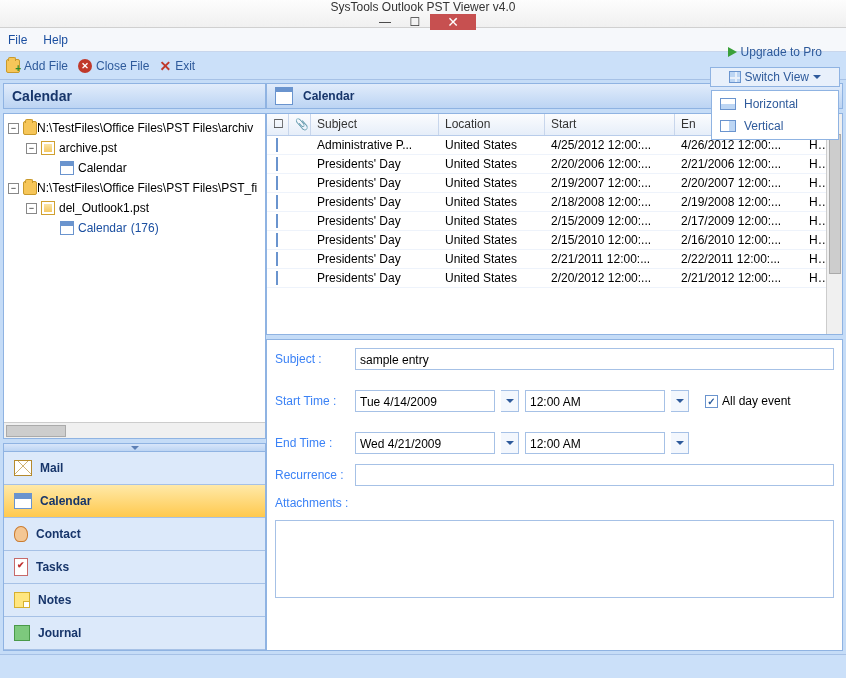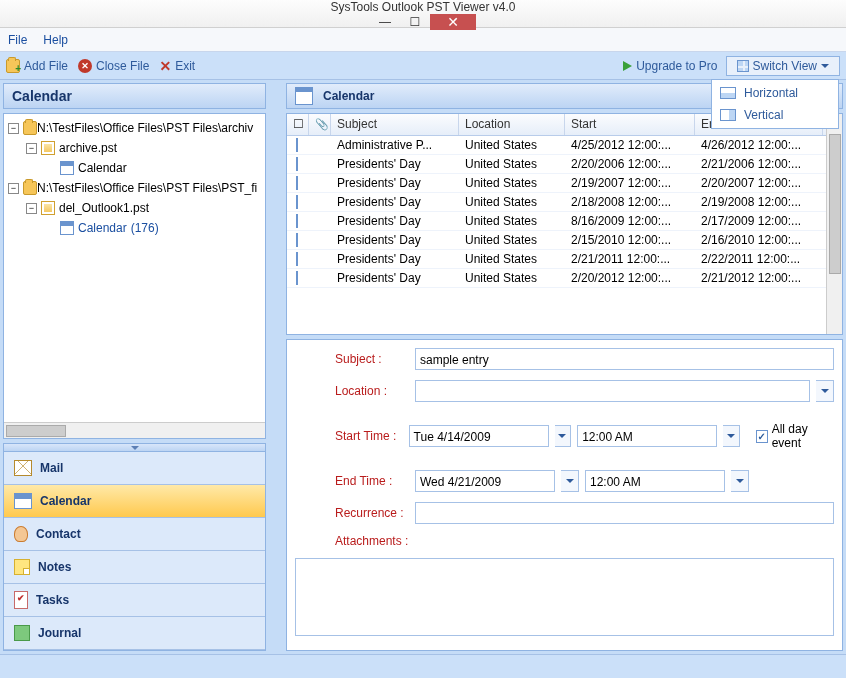--- a/index.html
+++ b/index.html
@@ -15,31 +15,31 @@
 .menubar span { color: #1b4fa0; }
 .toolbar { height: 28px; background: #cbe0f9; border-bottom: 1px solid #a6c1e6; display: flex; align-items: center; padding: 0 6px; gap: 6px; }
 .tb-left { display: flex; align-items: center; gap: 10px; }
 .tb-item { display: flex; align-items: center; gap: 4px; color: #2e5a9b; }
 .ico { width: 14px; height: 14px; display: inline-block; }
 .ico-folder { background: #f6c659; border:1px solid #c99a2c; border-radius:2px; position:relative; }
 .ico-folder::before{content:"";position:absolute;top:-3px;left:1px;width:6px;height:3px;background:#f6c659;border:1px solid #c99a2c;border-bottom:none;border-radius:2px 2px 0 0;}
 .ico-folder.green::after{content:"+";position:absolute;right:-2px;bottom:-2px;color:#2a8a2a;font-size:10px;font-weight:bold;}
 .ico-x-red { width:14px;height:14px;border-radius:50%;background:#c0392b;color:#fff;display:flex;align-items:center;justify-content:center;font-size:9px;font-weight:bold; }
 .ico-x { color:#c0392b;font-size:14px;font-weight:bold; }
-.tb-right { margin-left: auto; display: flex; align-items: center; gap: 8px; }
+.tb-right { margin-left: auto; display: flex; align-items: center; gap: 8px; flex-direction: column; }
 .arrow-right { width:0;height:0;border-top:5px solid transparent;border-bottom:5px solid transparent;border-left:9px solid #3aa03a; }
-.switchview-btn { display:flex;align-items:center;gap:4px;background:#e8f0fb;border:1px solid #8fb3e2;padding:2px 10px;color:#2e5a9b;position:relative; }
+.switchview-btn { display:flex;align-items:center;gap:4px;background:#e8f0fb;border:1px solid #8fb3e2;padding:2px 18px;color:#2e5a9b;position:relative; }
 .switchview-btn .ico-grid { width:12px;height:12px;background:linear-gradient(#bdd6f4,#bdd6f4) 0 0/5px 5px no-repeat,linear-gradient(#bdd6f4,#bdd6f4) 7px 0/5px 5px no-repeat,linear-gradient(#bdd6f4,#bdd6f4) 0 7px/5px 5px no-repeat,linear-gradient(#bdd6f4,#bdd6f4) 7px 7px/5px 5px no-repeat;border:1px solid #6a94ce; }
 .switchview-drop { position:absolute;top:22px;right:0;width:128px;background:#fff;border:1px solid #8fb3e2;z-index:10;padding:2px; }
 .sv-item { display:flex;align-items:center;gap:8px;padding:4px 6px;color:#2e5a9b; }
 .sv-ico-h,.sv-ico-v{width:16px;height:12px;border:1px solid #6a94ce;background:#fff;display:inline-block;}
 .sv-ico-h::after{content:"";display:block;width:100%;height:5px;background:#bdd6f4;margin-top:5px;}
 .sv-ico-v::after{content:"";display:block;width:6px;height:100%;background:#bdd6f4;margin-left:8px;}
 .chev { width:0;height:0;border-left:4px solid transparent;border-right:4px solid transparent;border-top:4px solid #2e5a9b; }
-.main { display:flex; height: 574px; background:#c5dcf7; padding:3px; gap:20px; }
+.main { display:flex; height: 574px; background:#c5dcf7; padding:3px; gap:0; }
 .leftpane { width:263px; display:flex;flex-direction:column; gap:4px;}
 .section-hdr { height:26px;background:linear-gradient(#e1ecfb,#bcd4f3);border:1px solid #8fb3e2;display:flex;align-items:center;padding:0 8px;font-weight:bold;color:#17356a;font-size:14px; }
 .tree { background:#fff;border:1px solid #8fb3e2;flex:1;overflow:hidden;padding:4px 0;position:relative; }
 .tree-row { display:flex;align-items:center;height:20px;white-space:nowrap;color:#000; }
 .tree-toggle{width:11px;height:11px;border:1px solid #888;display:flex;align-items:center;justify-content:center;font-size:9px;line-height:1;margin-right:4px;background:#fff;}
 .tree-spacer{display:inline-block;}
 .ico-pst{width:14px;height:14px;background:#fff;border:1px solid #d0a030;position:relative;margin-right:4px;}
 .ico-pst::after{content:"";position:absolute;inset:2px;background:linear-gradient(#fbe5a6,#f4c863);}
 .ico-cal{width:14px;height:14px;border:1px solid #6a94ce;background:#fff;margin-right:4px;position:relative;}
 .ico-cal::before{content:"";position:absolute;top:0;left:0;right:0;height:4px;background:#6a94ce;}
@@ -75,21 +75,21 @@
 .col-end{width:128px;}
 .col-cat{flex:1;}
 .grid-body { }
 .gr { display:flex;height:19px;align-items:center;border-bottom:1px solid #eef3fb; }
 .gc { padding:0 6px;overflow:hidden;white-space:nowrap;text-overflow:ellipsis; }
 .gr .ico-cal{margin:0 0 0 3px;}
 .grid-vscroll{position:absolute;right:0;top:0;bottom:0;width:16px;background:#f0f0f0;border-left:1px solid #ccc;}
 .grid-vscroll .thumb{width:12px;height:140px;background:#cdcdcd;border:1px solid #aaa;margin:20px auto 0;}
 .detail { background:#fff;border:1px solid #8fb3e2;flex:1;padding:8px 8px 4px; }
 .frow { display:flex;align-items:center;margin-bottom:10px;gap:6px; }
-.flabel { width:74px;color:#b91c1c;margin-left:40px; }
+.flabel { width:74px;color:#3b82f6; }
 .finput { flex:1;height:22px;border:1px solid #a6c1e6;padding:4px 4px;background:#fff; }
 .finput.small { width:140px;flex:none; }
 .finput.time { width:140px;flex:none; }
 .dropbtn { width:18px;height:22px;border:1px solid #a6c1e6;border-left:none;display:flex;align-items:center;justify-content:center;background:#f3f7fd; }
 .check { display:flex;align-items:center;gap:4px;margin-left:10px; }
 .checkbox { width:13px;height:13px;border:1px solid #6a94ce;display:flex;align-items:center;justify-content:center;font-size:10px;color:#2a5a9a;font-weight:bold; }
 .attach-box { height:78px;border:1px solid #a6c1e6;background:#fff; }
 .statusbar { height:24px;background:#cbe0f9;border-top:1px solid #a6c1e6; }
 .attach-clip{font-size:11px;}
 </style>
@@ -202,26 +202,26 @@
         </div>
       <div class="nav-item active">
           <span class="nav-ico cal"></span>
           <span>Calendar</span>
         </div>
       <div class="nav-item">
           <span class="nav-ico contact"></span>
           <span>Contact</span>
         </div>
       <div class="nav-item">
+          <span class="nav-ico tasks"></span>
+          <span>Tasks</span>
+        </div>
+      <div class="nav-item">
           <span class="nav-ico notes"></span>
           <span>Notes</span>
-        </div>
-      <div class="nav-item">
-          <span class="nav-ico tasks"></span>
-          <span>Tasks</span>
         </div>
       <div class="nav-item">
           <span class="nav-ico journal"></span>
           <span>Journal</span>
         </div>
     </div>
   </div>
 
   <div class="rightpane">
     <div class="bighdr">
@@ -273,21 +273,21 @@
             <div class="gc col-loc">United States</div>
             <div class="gc col-start">2/18/2008 12:00:...</div>
             <div class="gc col-end">2/19/2008 12:00:...</div>
             <div class="gc col-cat">Holiday</div>
           </div>
           <div class="gr">
             <div class="gc col-ico"><span class="ico-cal"></span></div>
             <div class="gc col-attach"></div>
             <div class="gc col-sub">Presidents' Day</div>
             <div class="gc col-loc">United States</div>
-            <div class="gc col-start">8/16/2009 12:00:...</div>
+            <div class="gc col-start">2/15/2009 12:00:...</div>
             <div class="gc col-end">2/17/2009 12:00:...</div>
             <div class="gc col-cat">Holiday</div>
           </div>
           <div class="gr">
             <div class="gc col-ico"><span class="ico-cal"></span></div>
             <div class="gc col-attach"></div>
             <div class="gc col-sub">Presidents' Day</div>
             <div class="gc col-loc">United States</div>
             <div class="gc col-start">2/15/2010 12:00:...</div>
             <div class="gc col-end">2/16/2010 12:00:...</div>
@@ -313,27 +313,20 @@
           </div>
         </div>
       <div class="grid-vscroll">
           <div class="thumb"></div>
         </div>
     </div>
     <div class="detail">
       <div class="frow">
         <div class="flabel">Subject :</div>
         <div class="finput">sample entry</div>
-      </div>
-      <div class="frow">
-        <div class="flabel">Location :</div>
-        <div class="finput"></div>
-        <div class="dropbtn">
-            <span class="chev"></span>
-          </div>
       </div>
       <div style="height:10px"></div>
       <div class="frow">
         <div class="flabel">Start Time :</div>
         <div class="finput small">Tue 4/14/2009</div>
         <div class="dropbtn">
             <span class="chev"></span>
           </div>
         <div class="finput time">12:00 AM</div>
         <div class="dropbtn">

